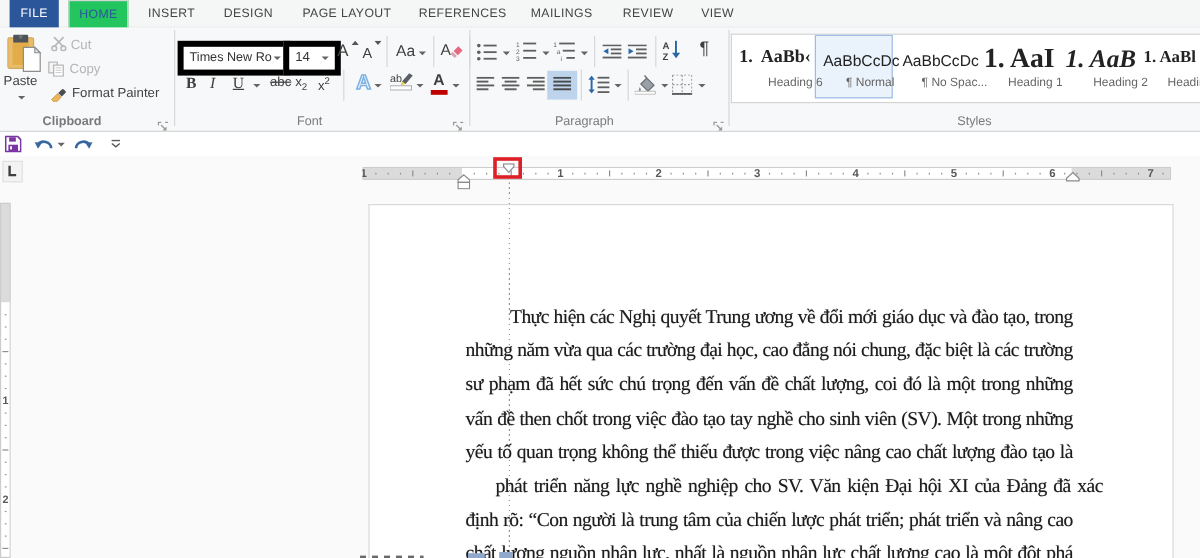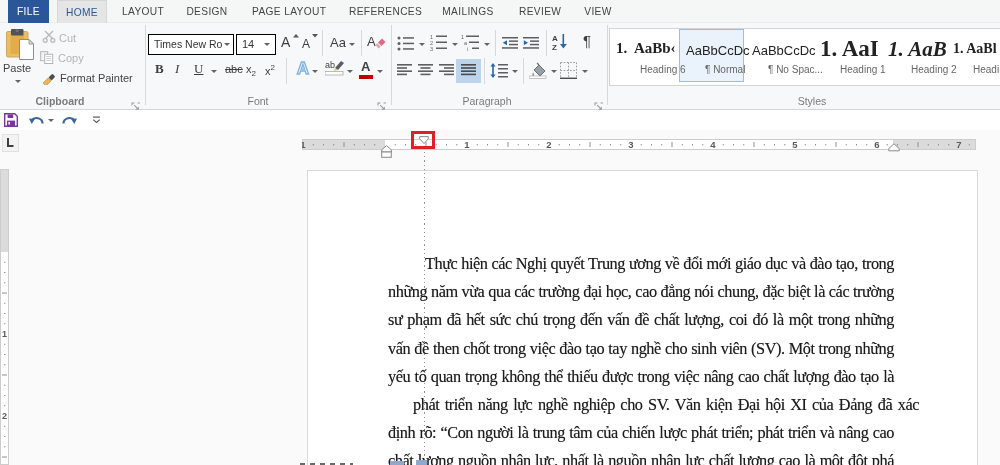--- a/index.html
+++ b/index.html
@@ -6,35 +6,35 @@
   font-family:"Liberation Sans", sans-serif; background:#fff;}
 .abs{position:absolute;}
 .tabrow{position:absolute;left:0;top:0;width:1000px;height:23px;background:#f5f6f6;border-bottom:1px solid #ebecec;box-sizing:border-box;}
 .tab{position:absolute;top:0;height:23px;line-height:23px;font-size:10.2px;color:#444;letter-spacing:.35px;text-align:center;white-space:nowrap;}
 .ribbon{position:absolute;left:0;top:23px;width:1000px;height:86px;background:#f7f8f9;border-bottom:1px solid #d5d6d7;}
 .gsep{position:absolute;top:25px;height:80px;width:1px;background:#d7d8d9;}
 .glabel{position:absolute;top:95px;font-size:10.5px;color:#7a7a7a;width:120px;text-align:center;}
 .launch{position:absolute;top:75px;width:10px;height:10px;}
 .btxt{position:absolute;font-size:11px;color:#444;}
 .dtxt{position:absolute;font-size:11px;color:#b5b5b5;}
-.combo{position:absolute;background:#fff;border:1px solid #000000;font-size:11px;color:#333;}
+.combo{position:absolute;background:#fff;border:5px solid #000000;font-size:11px;color:#333;}
 .arrowdn{display:inline-block;width:0;height:0;border-left:3px solid transparent;border-right:3px solid transparent;border-top:3.5px solid #646464;}
 .darr{position:absolute;width:0;height:0;border-left:3px solid transparent;border-right:3px solid transparent;border-top:3.5px solid #646464;}
 .qat{position:absolute;left:0;top:110px;width:1000px;height:20px;background:#fff;}
 .docarea{position:absolute;left:0;top:130px;width:1000px;height:335px;background:#fafafa;}
 .page{position:absolute;left:307px;top:40px;width:669px;height:296px;background:#fff;border:1px solid #d9d9d9;border-bottom:none;}
 .dl{position:absolute;letter-spacing:-0.45px;font-size:16.3px;text-shadow:0 0 0.7px rgba(40,40,40,0.55);font-family:"Liberation Serif",serif;color:#1c1c1c;width:506px;left:388px;height:29px;line-height:29px;text-align:justify;text-align-last:justify;white-space:nowrap;}
 .styl{position:absolute;font-family:"Liberation Serif",serif;color:#222;white-space:nowrap;}
 .slab{position:absolute;font-size:10px;color:#666;white-space:nowrap;margin-left:18px;}
 </style></head><body>
 
 <div class="tabrow"></div>
 <div class="tab" style="left:8px;width:41px;background:#2b579a;color:#fff;">FILE</div>
-<div class="tab" style="left:57px;width:50px;background:#e5e5e5;border:1px solid #d5d6d7;border-bottom:none;height:23px;color:#2b579a;box-sizing:border-box;">HOME</div>
-<div class="tab" style="left:122px;width:42px;">LAYOUT</div>
+<div class="tab" style="left:57px;width:50px;background:#22c55e;border:1px solid #d5d6d7;border-bottom:none;height:23px;color:#2b579a;box-sizing:border-box;">HOME</div>
+<div class="tab" style="left:122px;width:42px;">INSERT</div>
 <div class="tab" style="left:185px;width:44px;">DESIGN</div>
 <div class="tab" style="left:252px;width:73px;">PAGE LAYOUT</div>
 <div class="tab" style="left:349px;width:68px;">REFERENCES</div>
 <div class="tab" style="left:442px;width:52px;">MAILINGS</div>
 <div class="tab" style="left:519px;width:40px;">REVIEW</div>
 <div class="tab" style="left:584px;width:28px;">VIEW</div>
 <div class="ribbon"></div>
 <div class="gsep" style="left:145px;"></div>
 <div class="gsep" style="left:391px;"></div>
 <div class="gsep" style="left:607px;"></div>

